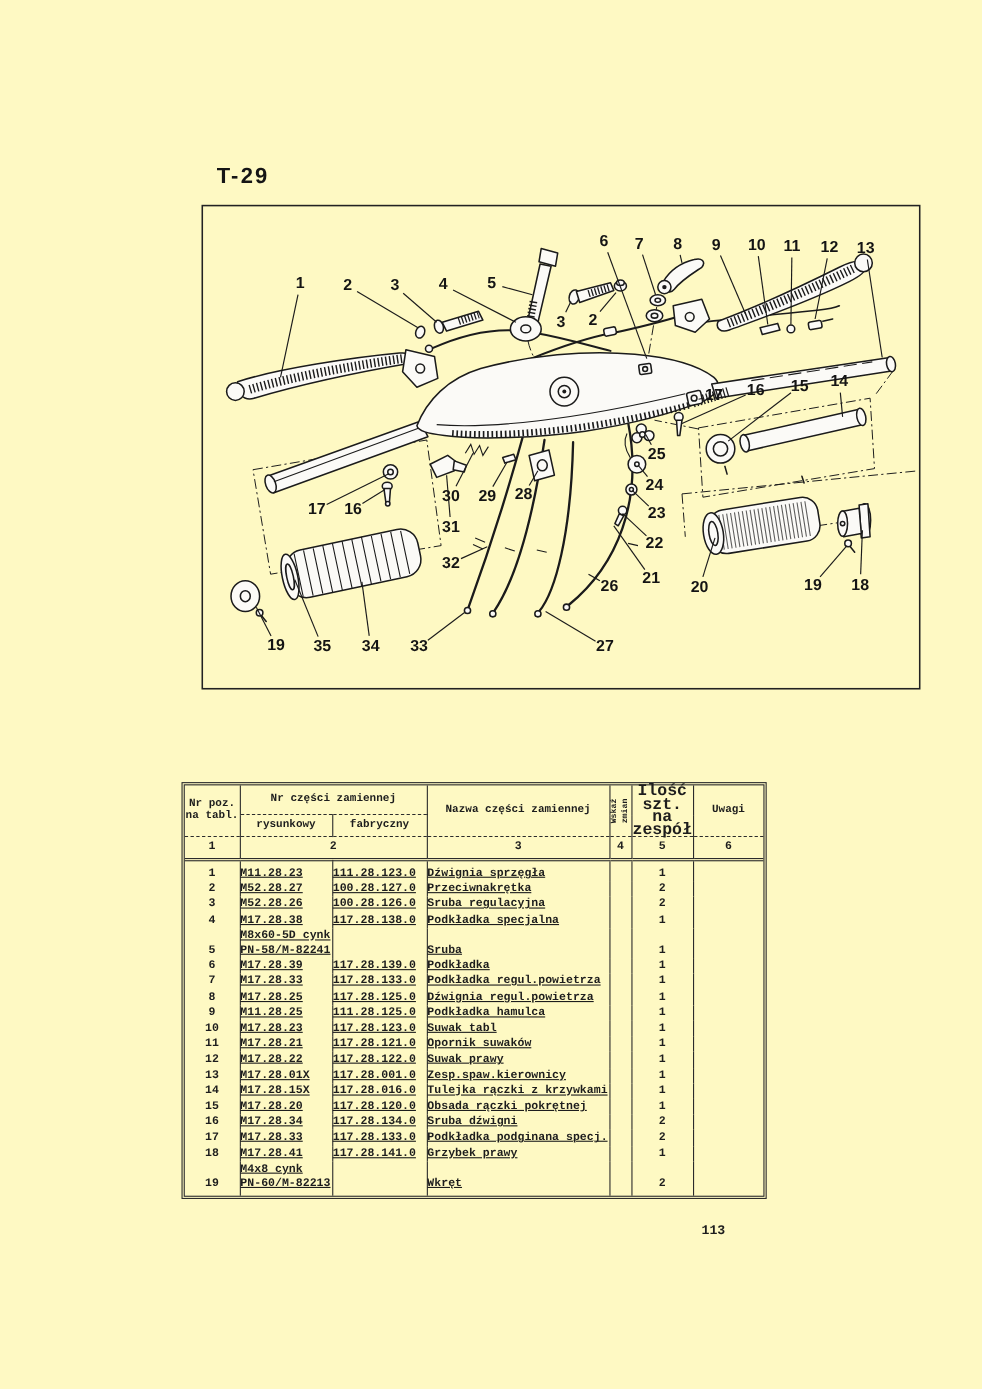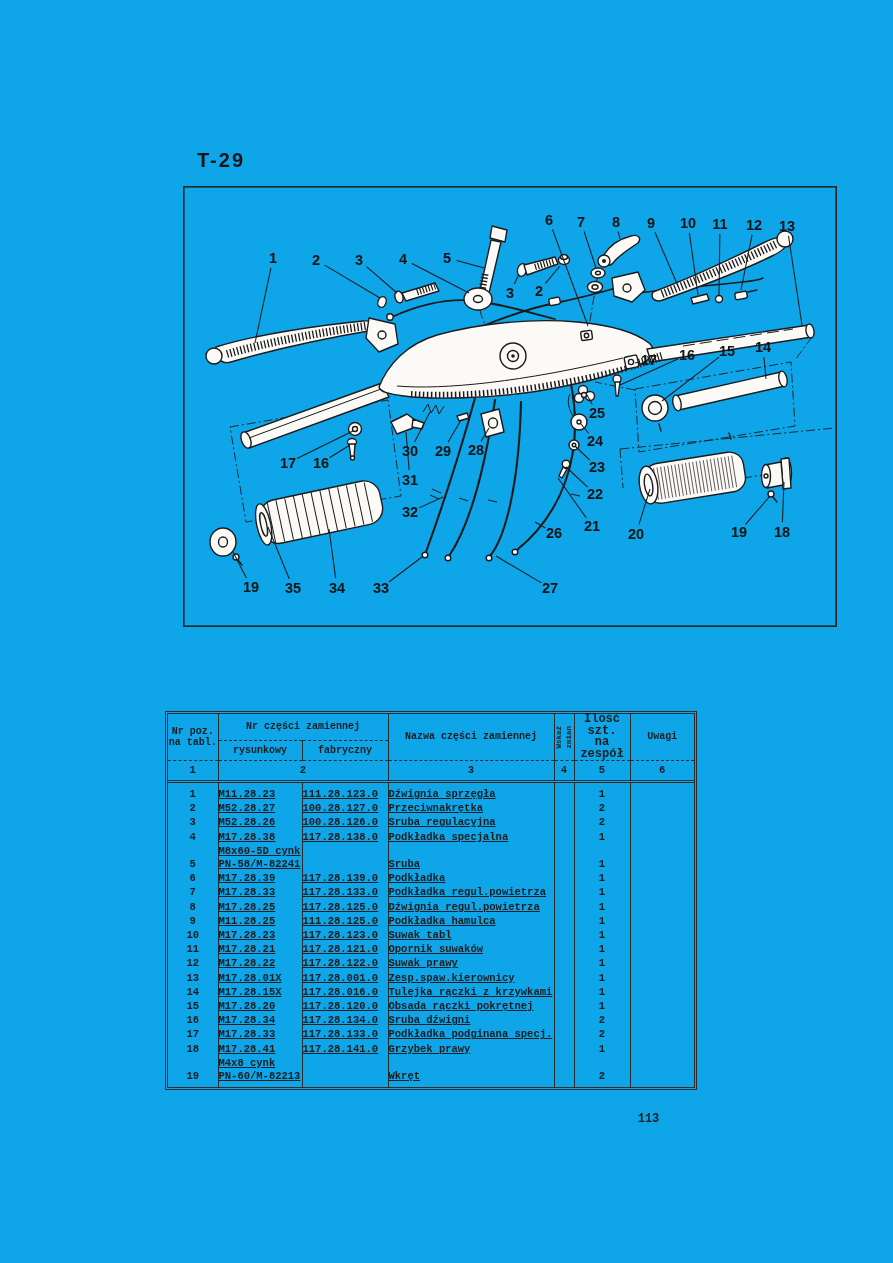--- a/index.html
+++ b/index.html
@@ -1,16 +1,16 @@
 <!DOCTYPE html>
 <html><head>
 <meta charset="utf-8">
 <style>
   html,body{margin:0;padding:0;background:#e8e8e6;}
-  .page{position:relative;width:893px;height:1263px;background:#0ea5e9;
+  .page{position:relative;width:893px;height:1263px;background:#fef9c3;
         font-family:"Liberation Mono",monospace;color:#1b1b1b;overflow:hidden;}
   .fig-label{position:absolute;left:197px;top:149px;
         font:700 20px "Liberation Sans",sans-serif;letter-spacing:2px;color:#151515;}
   .diagram{position:absolute;left:183px;top:186px;width:654px;height:441px;}
   .diagram svg{display:block;width:100%;height:100%;}
 
   
   .part{fill:#fbfaf7;stroke:#1b1b1b;stroke-width:1.4;stroke-linejoin:round;stroke-linecap:round;}
   .ln{fill:none;stroke:#1b1b1b;stroke-width:1.4;stroke-linecap:round;}
   .thin{fill:none;stroke:#1b1b1b;stroke-width:1;}
@@ -316,21 +316,21 @@
               <div>na tabl.</div>
             </th>
             <th colspan="2" class="bl grp">Nr części zamiennej</th>
             <th rowspan="2" class="bl deep">Nazwa części zamiennej</th>
             <th rowspan="2" class="bl deep">
               <div class="vert-wrap">
                 <span class="vert">Wskaź</span>
                 <span class="vert">zmian</span>
               </div>
             </th>
-            <th rowspan="2" class="bl deep" style="font-size:12px">
+            <th rowspan="2" class="bl deep" style="font-size:15px">
               <div>Ilość szt.</div>
               <div>na zespół</div>
             </th>
             <th rowspan="2" class="bl deep">Uwagi</th>
           </tr>
           <tr class="hdr-b">
             <th class="bl">rysunkowy</th>
             <th class="bl">fabryczny</th>
           </tr>
           <tr class="hdr-n">

